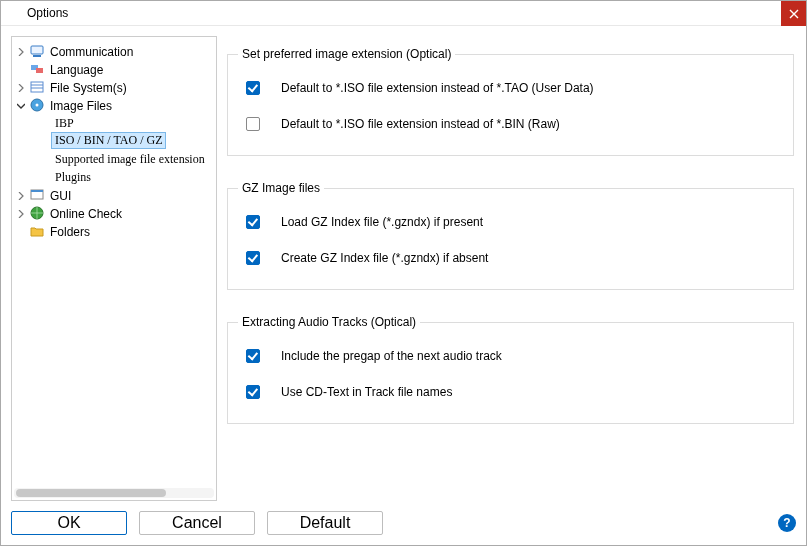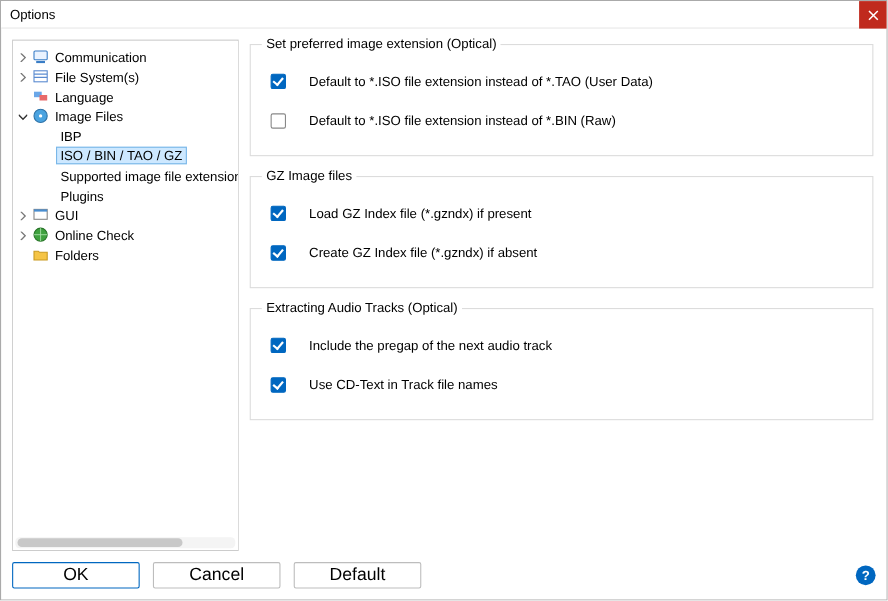--- a/index.html
+++ b/index.html
@@ -22,20 +22,21 @@
     height: 25px;
     display: flex;
     align-items: center;
     padding-left: 8px;
     background: #fff;
     border-bottom: 1px solid #e8e8e8;
     position: relative;
   }
   .titlebar-title {
     font-size: 12px;
+    margin-left: 18px;
   }
   .close-btn {
     position: absolute;
     right: 0;
     top: 0;
     width: 25px;
     height: 25px;
     background: #c02a1d;
     color: #fff;
     display: flex;
@@ -97,34 +98,34 @@
   .tree-row .label {
     padding: 0 2px;
   }
   .tree-row.selected .label {
     background: #cde8ff;
     border: 1px solid #7ab7e8;
     padding: 0 3px;
     margin-left: -2px;
   }
   .indent1 { padding-left: 0px; }
-  .indent2 { padding-left: 18px; }
+  .indent2 { padding-left: 18px; font-family: Liberation Serif, serif; }
   .main-panel {
     flex: 1 1 auto;
     display: flex;
     flex-direction: column;
     gap: 18px;
     padding-right: 2px;
     padding-top: 4px;
   }
   .group {
     position: relative;
     border: 1px solid #dcdcdc;
     padding: 18px 14px 18px 18px;
-    margin-top: 0;
+    margin-top: 14px;
   }
   .group-title {
     position: absolute;
     top: -8px;
     left: 10px;
     background: #fff;
     padding: 0 4px;
     color: #000;
     font-size: 12px;
   }
@@ -244,44 +245,44 @@
           <span class="ticon">
               <svg width="14" height="14" viewBox="0 0 14 14">
                 <rect x="1" y="2" width="12" height="8" rx="1" fill="#eaf3ff" stroke="#3a7dc6"></rect>
                 <rect x="3" y="11" width="8" height="2" fill="#3a7dc6"></rect>
               </svg>
             </span>
           <span class="label">Communication</span>
         </div>
 
         <div class="tree-row indent1">
+          <span class="spacer"></span>
+          <span class="ticon">
+              <svg width="14" height="14" viewBox="0 0 14 14">
+                <rect x="1" y="3" width="7" height="5" fill="#6aa7e8"></rect>
+                <rect x="6" y="6" width="7" height="5" fill="#e86a6a"></rect>
+              </svg>
+            </span>
+          <span class="label">Language</span>
+        </div>
+
+        <div class="tree-row indent1">
           <span class="chev">
               <svg width="8" height="8" viewBox="0 0 8 8">
                 <path d="M2 0 L6 4 L2 8" fill="none" stroke="#777" stroke-width="1.2"></path>
               </svg>
             </span>
           <span class="ticon">
               <svg width="14" height="14" viewBox="0 0 14 14">
                 <rect x="1" y="2" width="12" height="10" fill="#fff" stroke="#5b8bd0"></rect>
                 <line x1="1" y1="5" x2="13" y2="5" stroke="#5b8bd0"></line>
                 <line x1="1" y1="8" x2="13" y2="8" stroke="#5b8bd0"></line>
               </svg>
             </span>
           <span class="label">File System(s)</span>
-        </div>
-
-        <div class="tree-row indent1">
-          <span class="spacer"></span>
-          <span class="ticon">
-              <svg width="14" height="14" viewBox="0 0 14 14">
-                <rect x="1" y="3" width="7" height="5" fill="#6aa7e8"></rect>
-                <rect x="6" y="6" width="7" height="5" fill="#e86a6a"></rect>
-              </svg>
-            </span>
-          <span class="label">Language</span>
         </div>
 
         <div class="tree-row indent1">
           <span class="chev">
               <svg width="8" height="8" viewBox="0 0 8 8">
                 <path d="M0 2 L4 6 L8 2" fill="none" stroke="#333" stroke-width="1.3"></path>
               </svg>
             </span>
           <span class="ticon">
               <svg width="14" height="14" viewBox="0 0 14 14">

